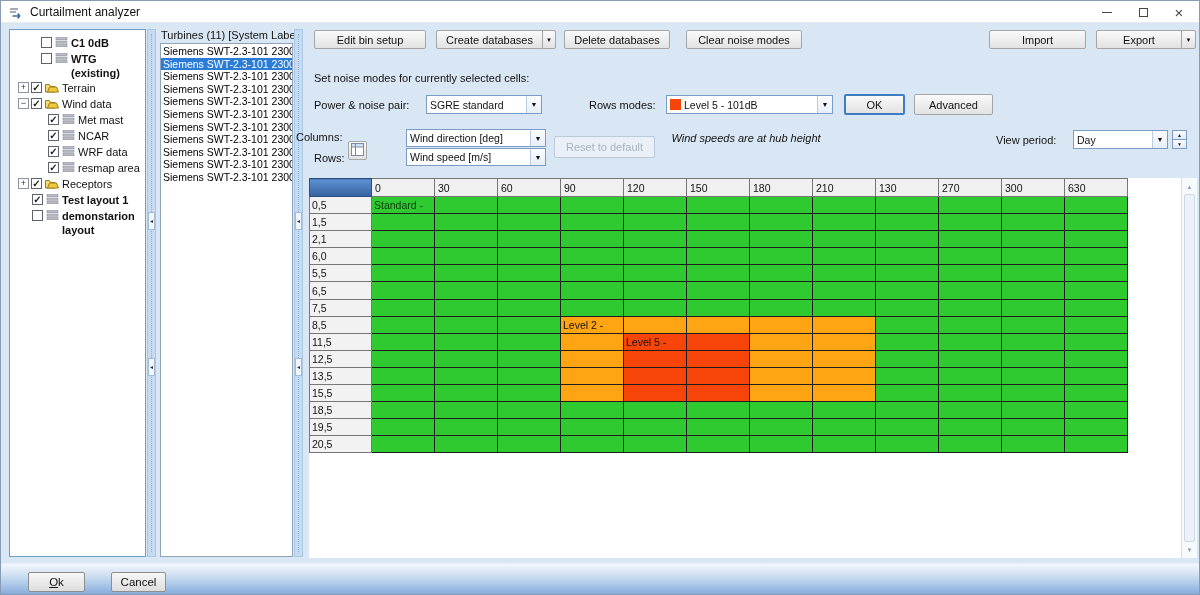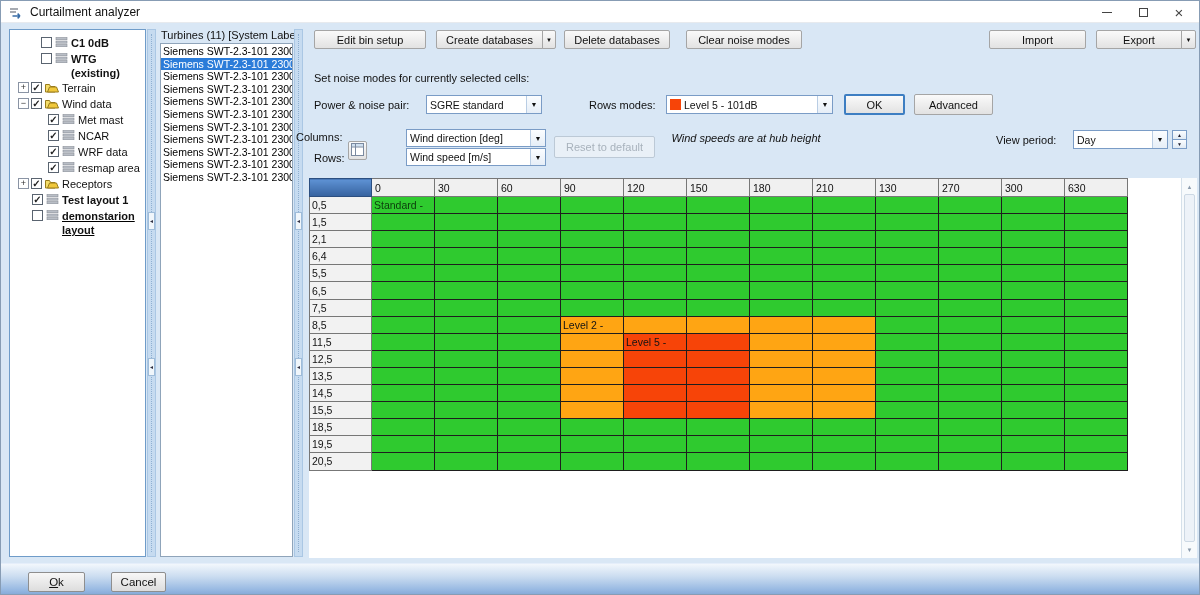--- a/index.html
+++ b/index.html
@@ -219,21 +219,21 @@
         <span class="cb">✓</span>
         <span class="tree-icon"><svg width="13" height="11" viewBox="0 0 13 11">
             <g fill="#b9bec6" stroke="#8a9099" stroke-width="0.6">
               <rect x="1" y="0.5" width="11" height="2.2"></rect>
               <rect x="1" y="4" width="11" height="2.2"></rect>
               <rect x="1" y="7.5" width="11" height="2.2"></rect>
             </g>
           </svg></span>
         <span class="tree-label bold">Test layout 1</span>
       </div>
-      <div class="tree-row" style="padding-left: 22px; text-decoration: underline;">
+      <div class="tree-row" style="padding-left: 22px;">
         <span class="cb"></span>
         <span class="tree-icon"><svg width="13" height="11" viewBox="0 0 13 11">
             <g fill="#b9bec6" stroke="#8a9099" stroke-width="0.6">
               <rect x="1" y="0.5" width="11" height="2.2"></rect>
               <rect x="1" y="4" width="11" height="2.2"></rect>
               <rect x="1" y="7.5" width="11" height="2.2"></rect>
             </g>
           </svg></span>
         <span class="tree-label bold">demonstarion layout</span>
       </div>
@@ -392,21 +392,21 @@
             <td class="cell" style="background: rgb(47, 202, 47);"></td>
             <td class="cell" style="background: rgb(47, 202, 47);"></td>
             <td class="cell" style="background: rgb(47, 202, 47);"></td>
             <td class="cell" style="background: rgb(47, 202, 47);"></td>
             <td class="cell" style="background: rgb(47, 202, 47);"></td>
             <td class="cell" style="background: rgb(47, 202, 47);"></td>
             <td class="cell" style="background: rgb(47, 202, 47);"></td>
             <td class="cell" style="background: rgb(47, 202, 47);"></td>
           </tr>
           <tr>
-            <th class="rowh">6,4</th>
+            <th class="rowh">6,0</th>
             <td class="cell" style="background: rgb(47, 202, 47);"></td>
             <td class="cell" style="background: rgb(47, 202, 47);"></td>
             <td class="cell" style="background: rgb(47, 202, 47);"></td>
             <td class="cell" style="background: rgb(47, 202, 47);"></td>
             <td class="cell" style="background: rgb(47, 202, 47);"></td>
             <td class="cell" style="background: rgb(47, 202, 47);"></td>
             <td class="cell" style="background: rgb(47, 202, 47);"></td>
             <td class="cell" style="background: rgb(47, 202, 47);"></td>
             <td class="cell" style="background: rgb(47, 202, 47);"></td>
             <td class="cell" style="background: rgb(47, 202, 47);"></td>
@@ -498,35 +498,20 @@
             <td class="cell" style="background: rgb(247, 68, 8);"></td>
             <td class="cell" style="background: rgb(255, 165, 19);"></td>
             <td class="cell" style="background: rgb(255, 165, 19);"></td>
             <td class="cell" style="background: rgb(47, 202, 47);"></td>
             <td class="cell" style="background: rgb(47, 202, 47);"></td>
             <td class="cell" style="background: rgb(47, 202, 47);"></td>
             <td class="cell" style="background: rgb(47, 202, 47);"></td>
           </tr>
           <tr>
             <th class="rowh">13,5</th>
-            <td class="cell" style="background: rgb(47, 202, 47);"></td>
-            <td class="cell" style="background: rgb(47, 202, 47);"></td>
-            <td class="cell" style="background: rgb(47, 202, 47);"></td>
-            <td class="cell" style="background: rgb(255, 165, 19);"></td>
-            <td class="cell" style="background: rgb(247, 68, 8);"></td>
-            <td class="cell" style="background: rgb(247, 68, 8);"></td>
-            <td class="cell" style="background: rgb(255, 165, 19);"></td>
-            <td class="cell" style="background: rgb(255, 165, 19);"></td>
-            <td class="cell" style="background: rgb(47, 202, 47);"></td>
-            <td class="cell" style="background: rgb(47, 202, 47);"></td>
-            <td class="cell" style="background: rgb(47, 202, 47);"></td>
-            <td class="cell" style="background: rgb(47, 202, 47);"></td>
-          </tr>
-          <tr>
-            <th class="rowh">14,5</th>
             <td class="cell" style="background: rgb(47, 202, 47);"></td>
             <td class="cell" style="background: rgb(47, 202, 47);"></td>
             <td class="cell" style="background: rgb(47, 202, 47);"></td>
             <td class="cell" style="background: rgb(255, 165, 19);"></td>
             <td class="cell" style="background: rgb(247, 68, 8);"></td>
             <td class="cell" style="background: rgb(247, 68, 8);"></td>
             <td class="cell" style="background: rgb(255, 165, 19);"></td>
             <td class="cell" style="background: rgb(255, 165, 19);"></td>
             <td class="cell" style="background: rgb(47, 202, 47);"></td>
             <td class="cell" style="background: rgb(47, 202, 47);"></td>

